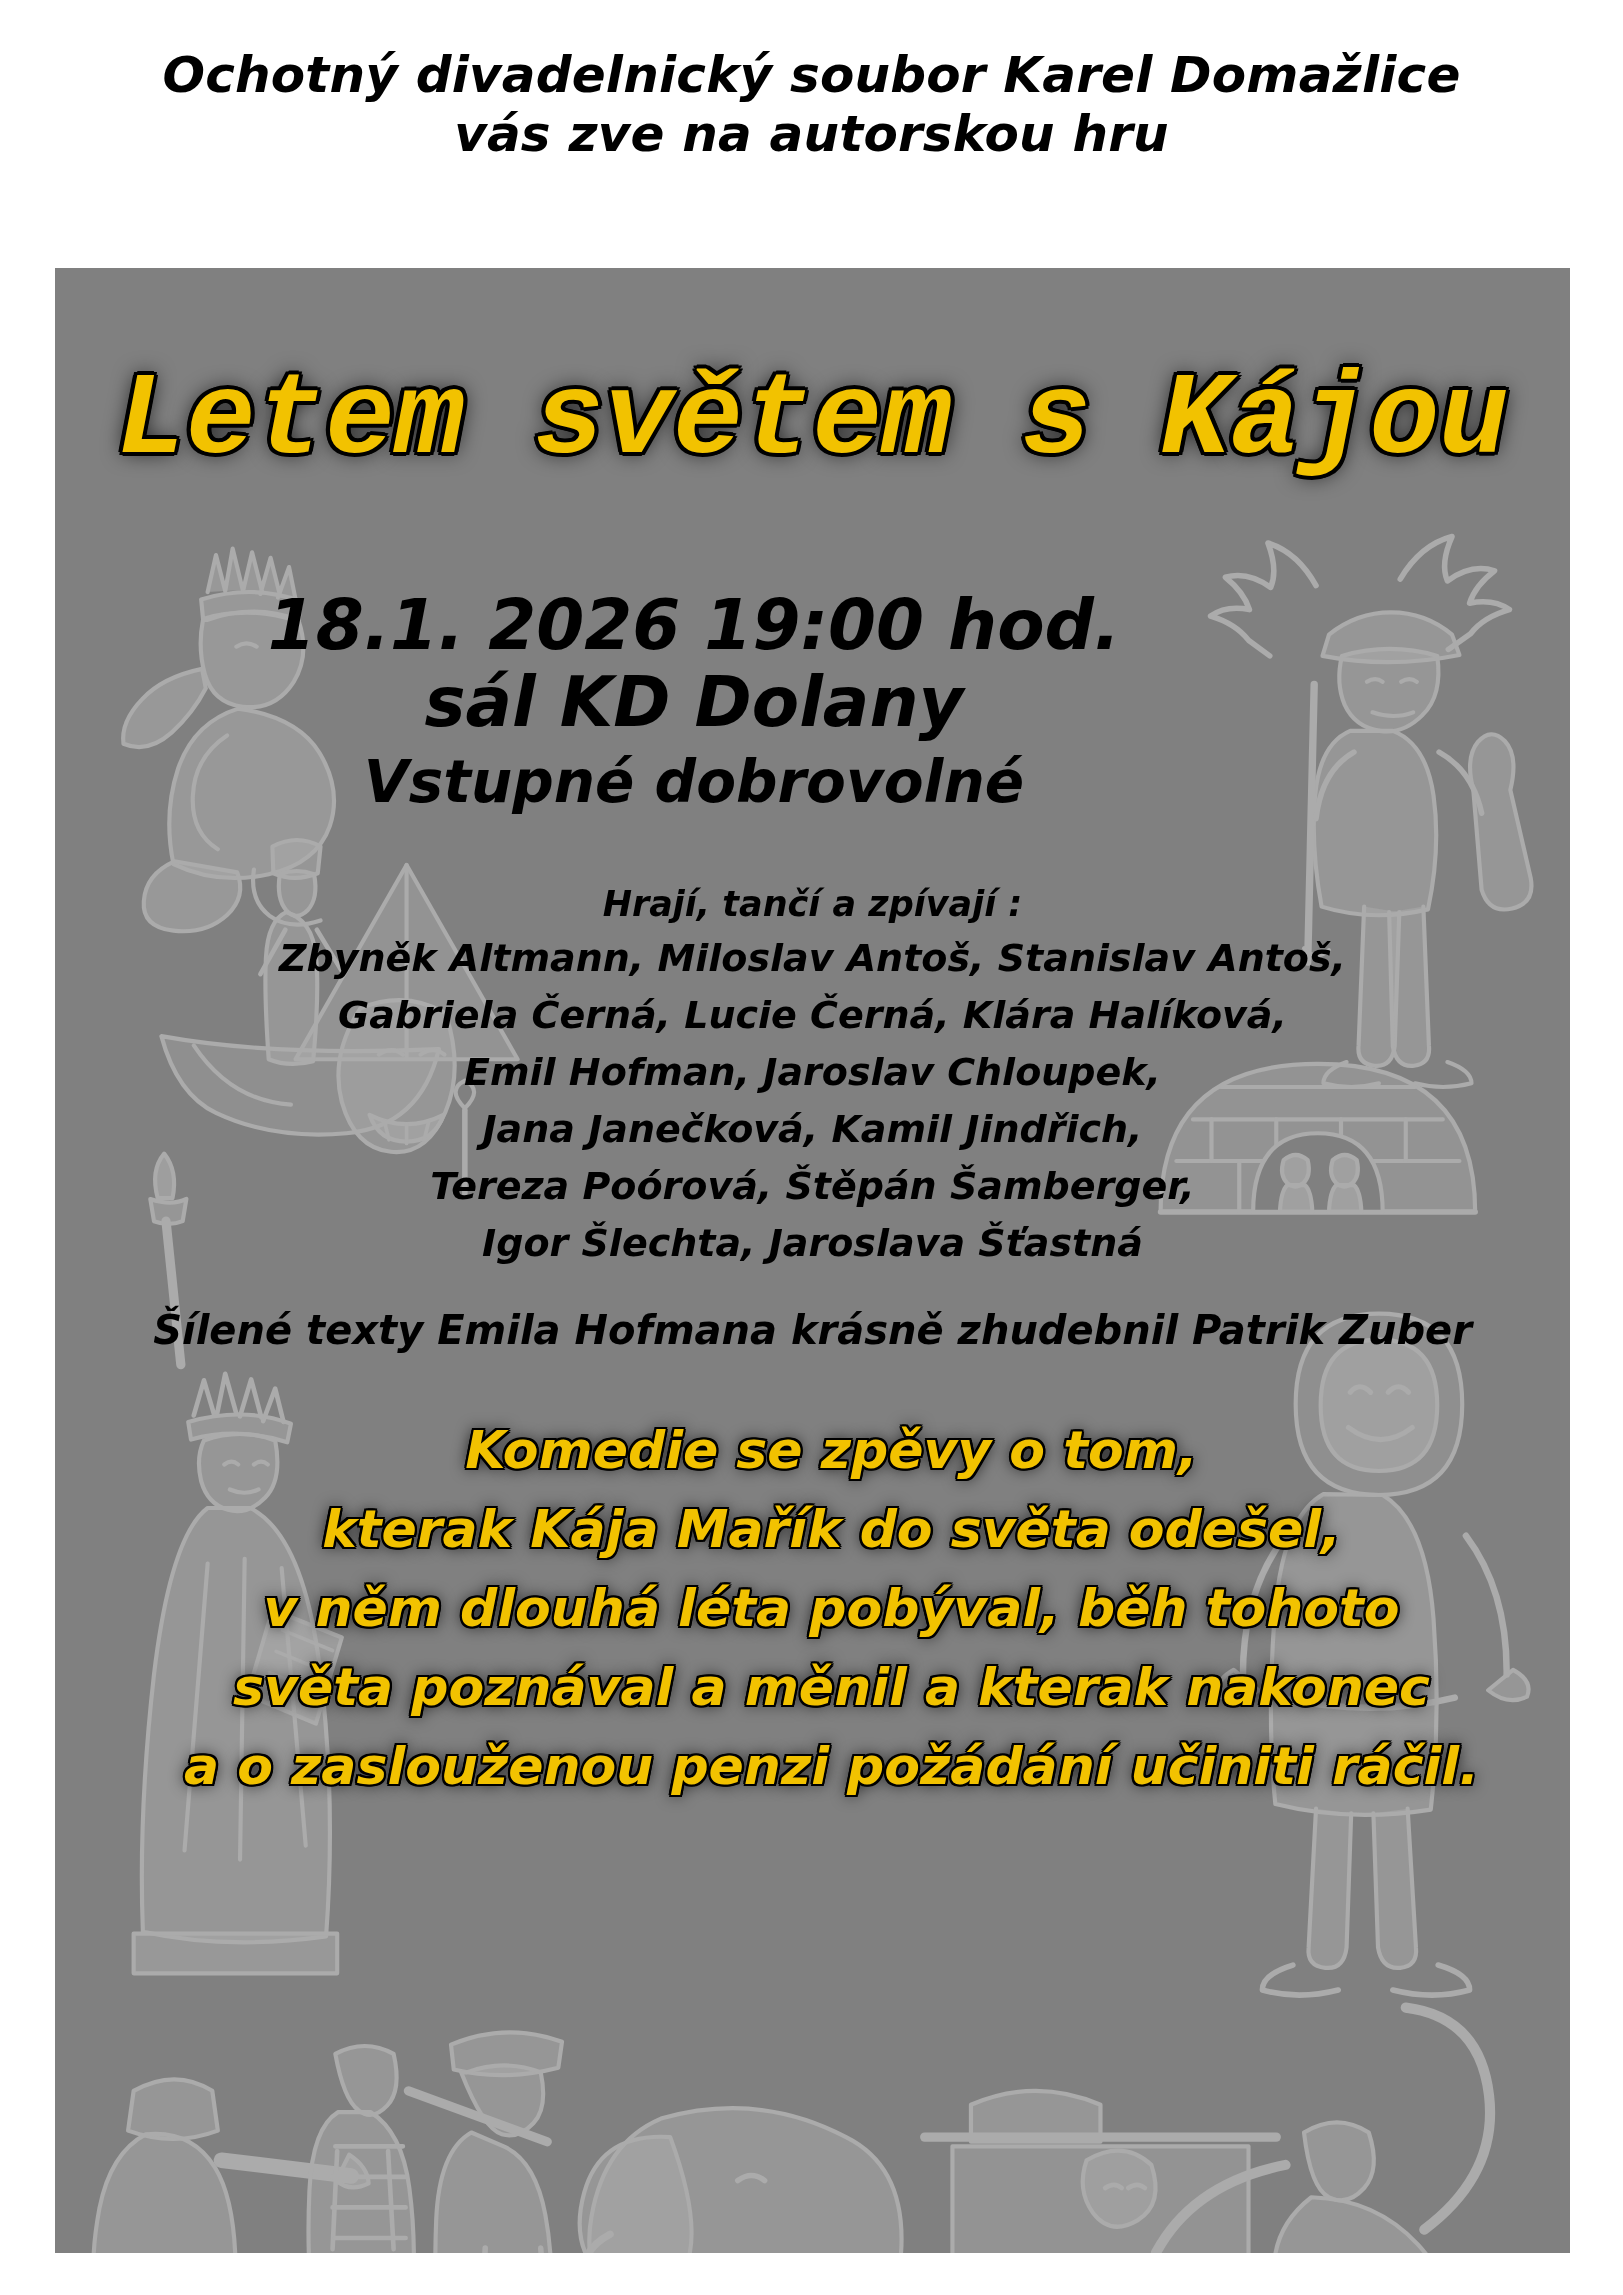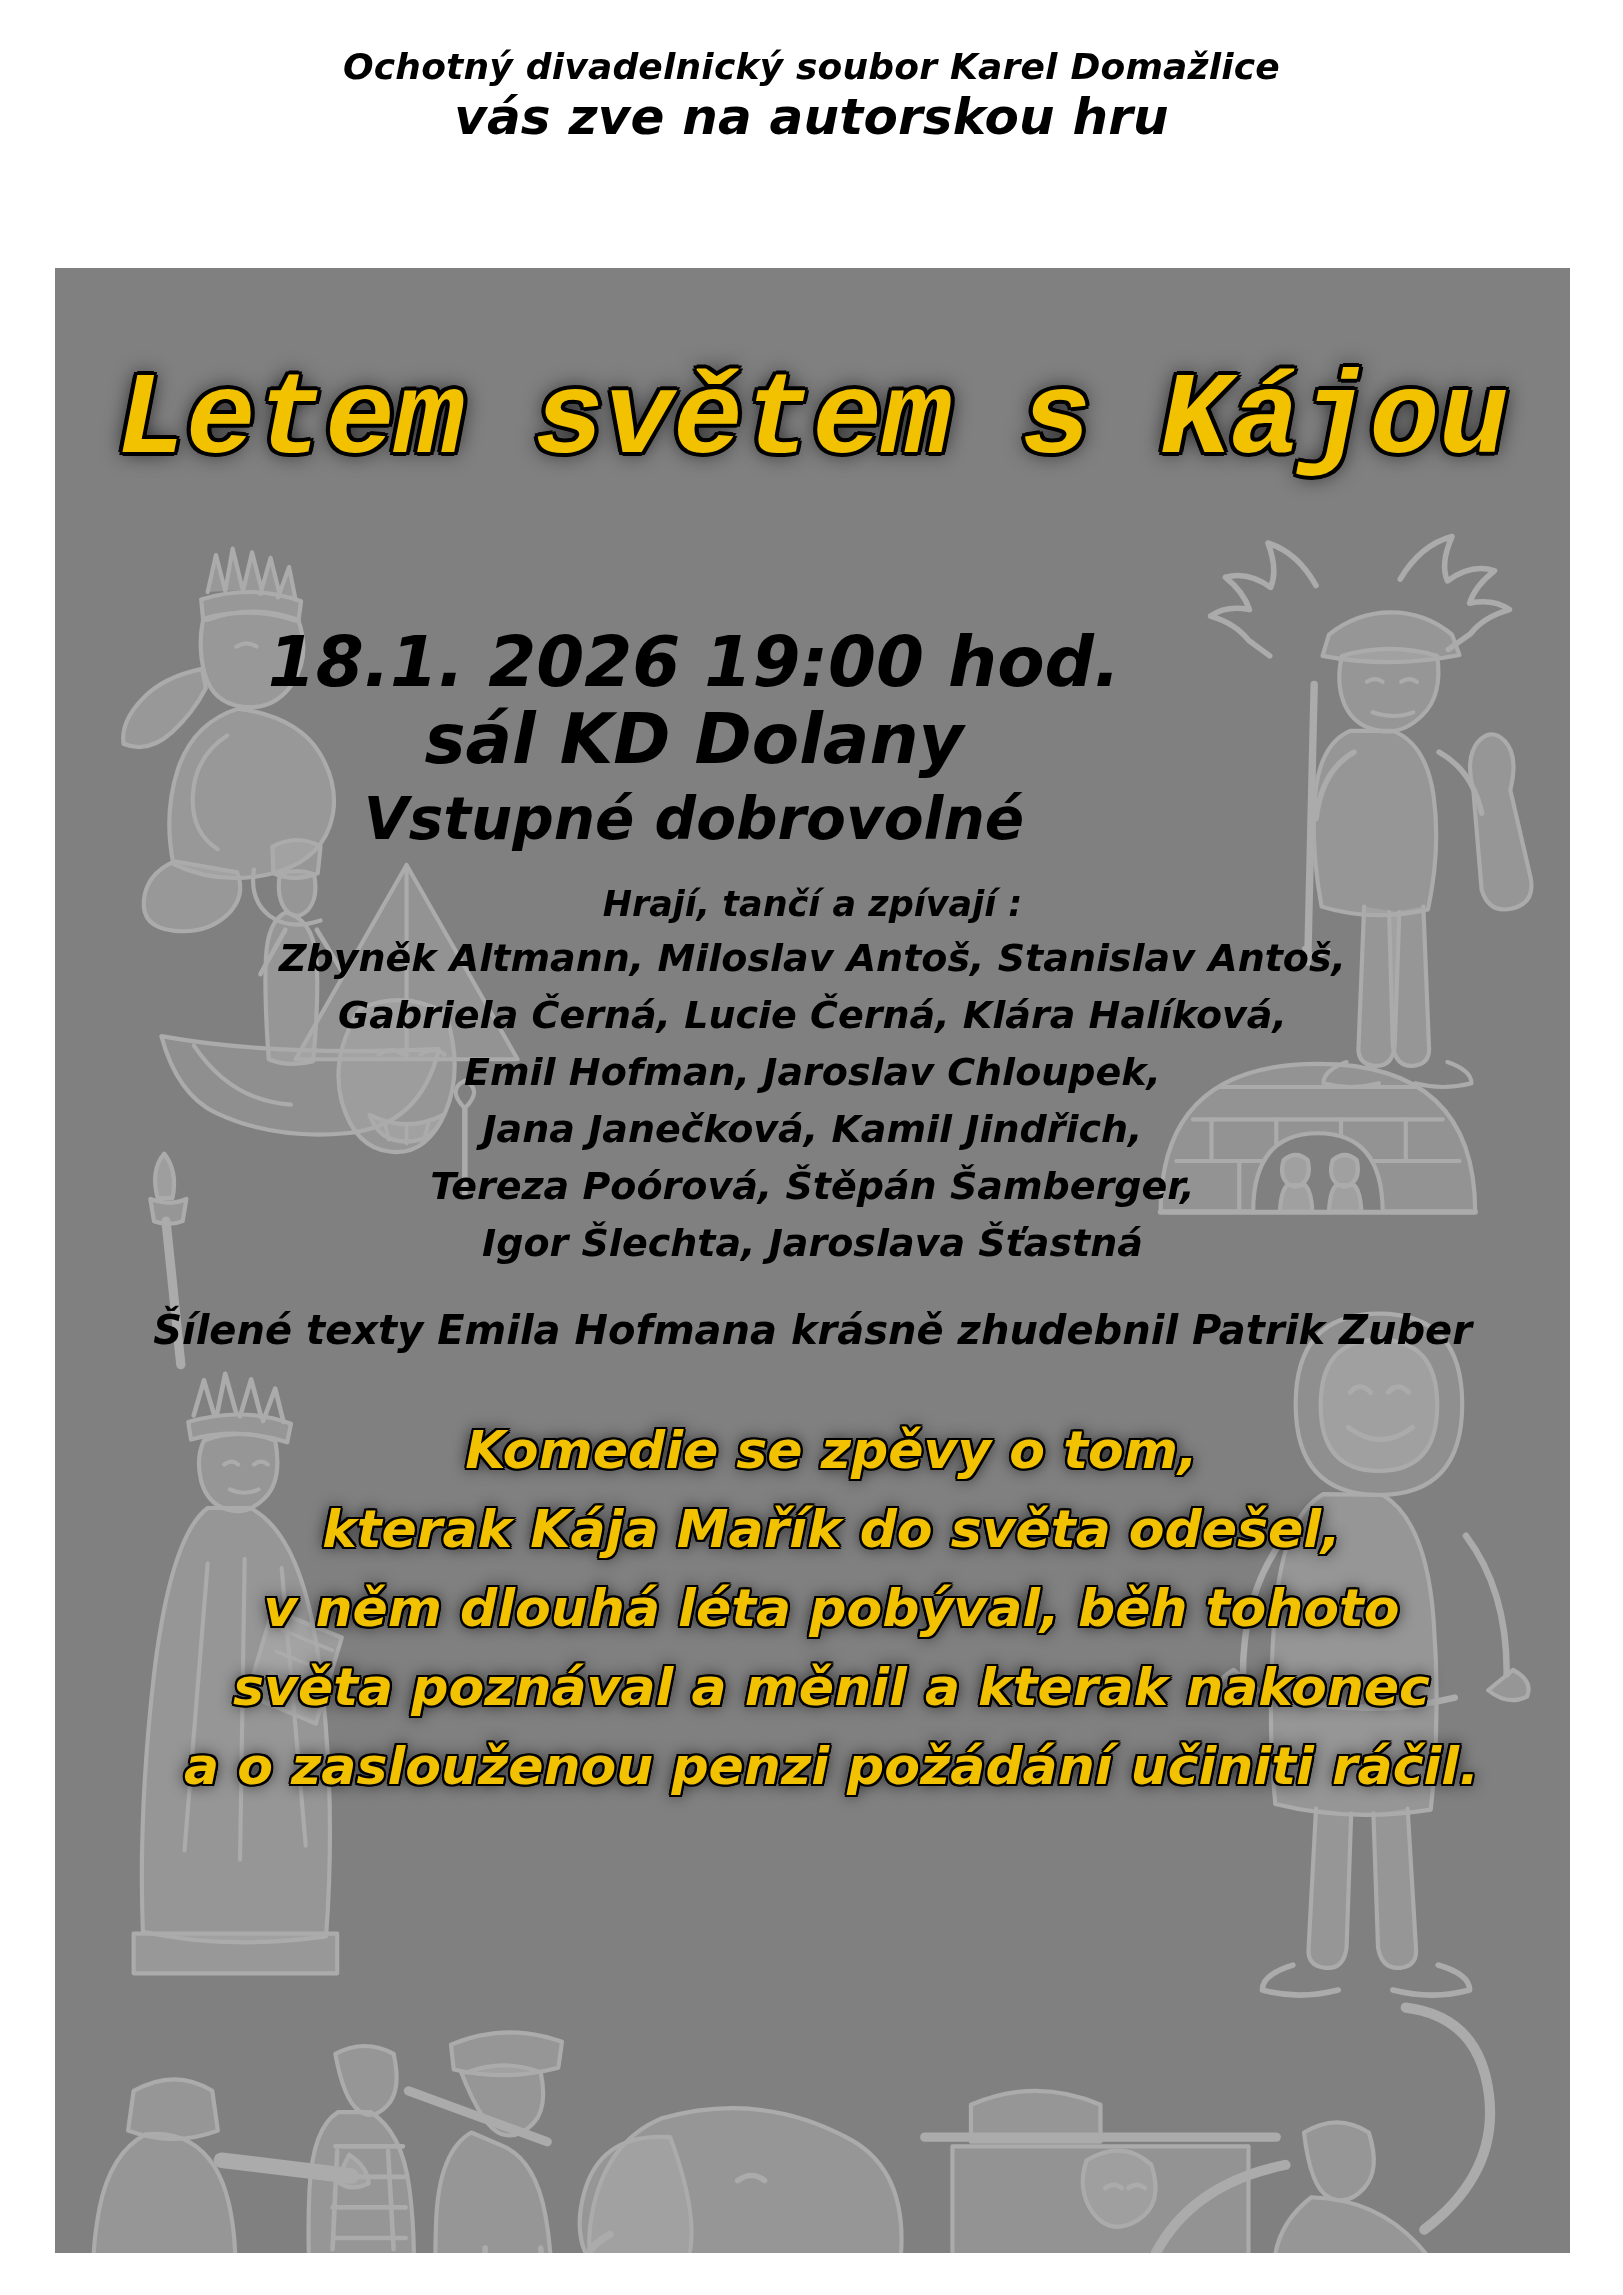--- a/index.html
+++ b/index.html
@@ -29,21 +29,21 @@
     left: 0;
     width: 1623px;
     text-align: center;
     color: #000000;
     font-family: "DejaVu Sans", sans-serif;
     font-weight: 700;
     font-style: italic;
     letter-spacing: 0.2px;
   }
   .header-line1 {
-    font-size: 36px;
+    font-size: 50px;
     line-height: 1.18;
     white-space: nowrap;
   }
   .header-line2 {
     font-size: 50px;
     line-height: 1.18;
     white-space: nowrap;
   }
 
   
@@ -92,21 +92,20 @@
   .datetime {
     position: absolute;
     left: 0;
     top: 319px;
     width: 1278px;
     text-align: center;
     color: #000;
     font-family: "DejaVu Sans", sans-serif;
     font-weight: 700;
     font-style: italic;
-    margin-top: 37px;
   }
   .dt-line1 { font-size: 69px; line-height: 1.12; white-space: nowrap; }
   .dt-line2 { font-size: 69px; line-height: 1.12; white-space: nowrap; }
   .dt-line3 { font-size: 58px; line-height: 1.25; white-space: nowrap; margin-top: 4.6px; font-style: italic; }
 
   
   .cast {
     position: absolute;
     left: 0;
     top: 611px;

